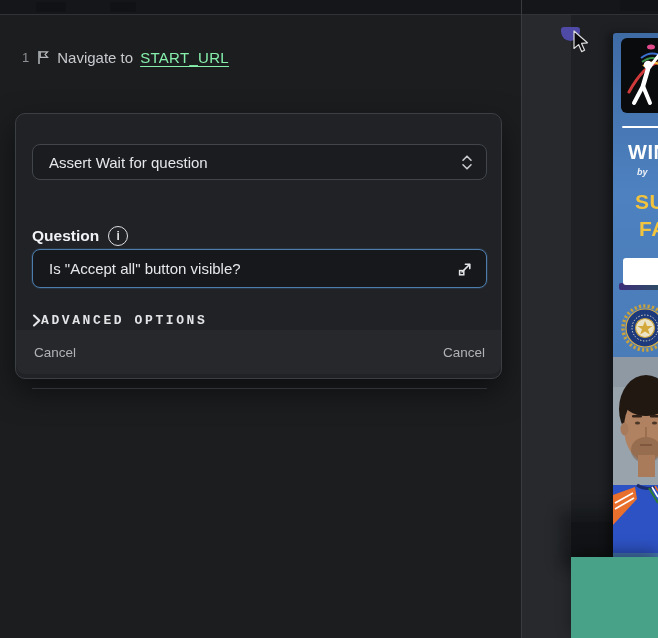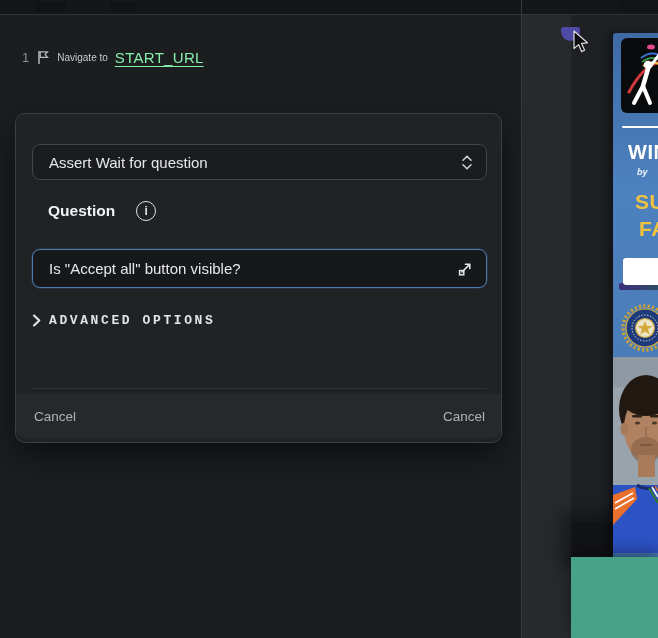--- a/index.html
+++ b/index.html
@@ -15,43 +15,43 @@
     background:#151619; border-bottom:1px solid #303236; }
   .topbar .tab{ position:absolute; top:2px; height:10px; background:#111215; border-radius:2px; }
   .tab1{ left:36px; width:30px; }
   .tab2{ left:110px; width:26px; }
   .topbar .tab-right{ position:absolute; right:0; top:0; width:38px; height:11px; background:#121316; }
   
   .left-panel{ position:absolute; left:0; top:15px; width:521px; height:623px; background:#1b1d1f; }
   .step-row{ position:absolute; left:22px; top:33px; height:18px; display:flex; align-items:center; gap:7px; }
   .step-number{ color:#8e9093; font-size:13px; }
   .flag-icon{ display:inline-flex; width:14px; height:16px; }
-  .step-action{ color:#c7c9cc; font-size:10px; }
+  .step-action{ color:#c7c9cc; font-size:15px; }
   .step-target{ color:#86efac; font-size:15px; text-decoration:underline; text-underline-offset:3px; letter-spacing:.3px; cursor:pointer; }
   
-  .dialog{ position:absolute; left:15px; top:98px; width:487px; height:330px;
+  .dialog{ position:absolute; left:15px; top:98px; width:487px; height:266px;
     background:#202226; border:1px solid #3b3e43; border-radius:10px;
     box-shadow:0 12px 30px rgba(0,0,0,.5); }
   .select-box{ position:absolute; left:16px; top:30px; width:455px; height:36px;
     background:#1a1c20; border:1px solid #42464c; border-radius:8px;
     display:flex; align-items:center; justify-content:space-between; padding:0 12px 0 16px; cursor:pointer; }
   .select-label{ color:#e6e7e9; font-size:15px; }
-  .question-row{ position:absolute; left:16px; top:87px; display:flex; align-items:center; gap:21px;margin-left:16px; }
+  .question-row{ position:absolute; left:16px; top:112px; display:flex; align-items:center; gap:9px; }
   .question-label{ color:#f1f2f3; font-size:15.5px; font-weight:700; }
   .info-icon{ width:20px; height:20px; border:1.7px solid #dfe0e2; border-radius:50%;
     display:flex; align-items:center; justify-content:center;
     color:#dfe0e2; font-size:12px; font-weight:700; font-style:normal; cursor:pointer; }
   .question-input-wrap{ position:absolute; left:16px; top:135px; width:455px; height:39px;
     background:#16181c; border:1.5px solid #4c7dab; border-radius:8px;
     box-shadow:0 0 0 1px rgba(76,125,171,.18);
     display:flex; align-items:center; }
   .question-input{ flex:1; height:100%; background:transparent; border:none; outline:none;
     color:#e6e7e9; font-size:15px; padding:0 10px 0 16px; font-family:"Liberation Sans", sans-serif; }
   .expand-icon{ width:18px; height:18px; margin-right:12px; cursor:pointer; flex:none; display:flex; }
-  .advanced-row{ position:absolute; left:16px; top:199px; display:flex; align-items:center; gap:8px; cursor:pointer; }
+  .advanced-row{ position:absolute; left:16px; top:199px; display:flex; align-items:center; cursor:pointer; }
   .chevron-right-icon{ display:inline-flex; width:9px; height:13px; }
   .advanced-label{ color:#e3e4e6; font-family:"Liberation Mono", monospace; font-size:13px;
     font-weight:700; letter-spacing:2.6px; }
   .dialog-divider{ position:absolute; left:16px; top:274px; width:455px; height:1px; background:#303237; }
   .dialog-footer{ position:absolute; left:0; bottom:4px; width:100%; height:44px; background:#26282c;
     border-radius:0 0 9px 9px; display:flex; align-items:center; justify-content:space-between; padding:0 14px 0 16px; }
   .cancel-button,.apply-button{ background:none; border:none; color:#b0b2b6; font-size:13.5px;
     font-family:"Liberation Sans", sans-serif; cursor:pointer; padding:4px 2px; }
   
   .v-divider{ position:absolute; left:521px; top:0; width:1px; height:638px; background:#383a3f; }

